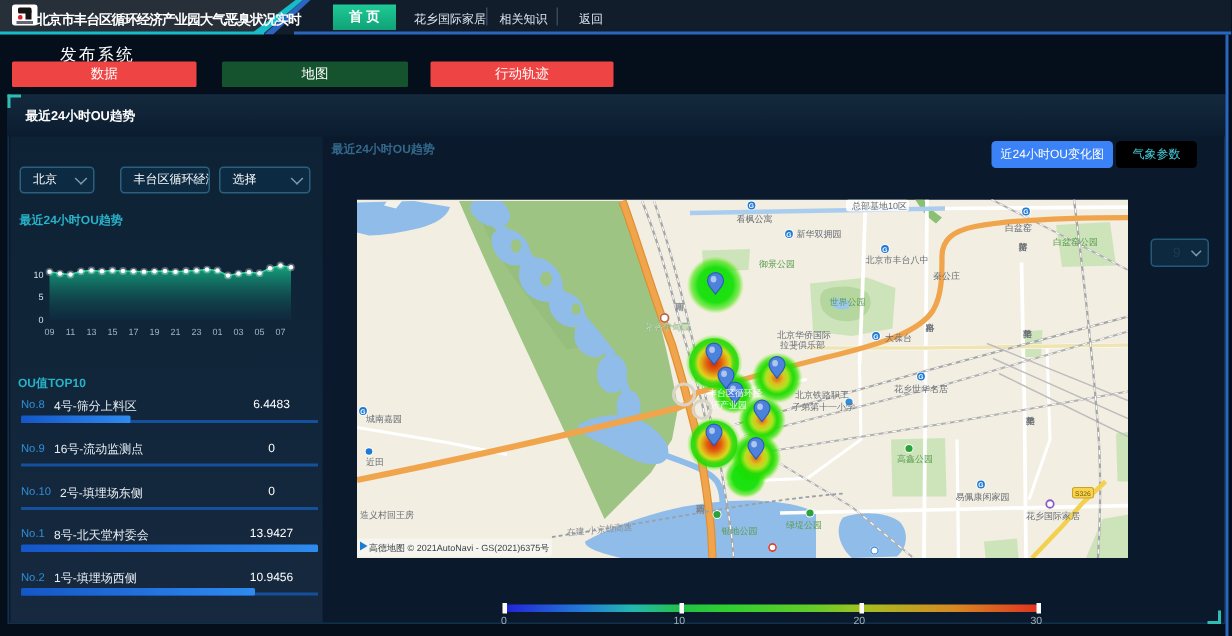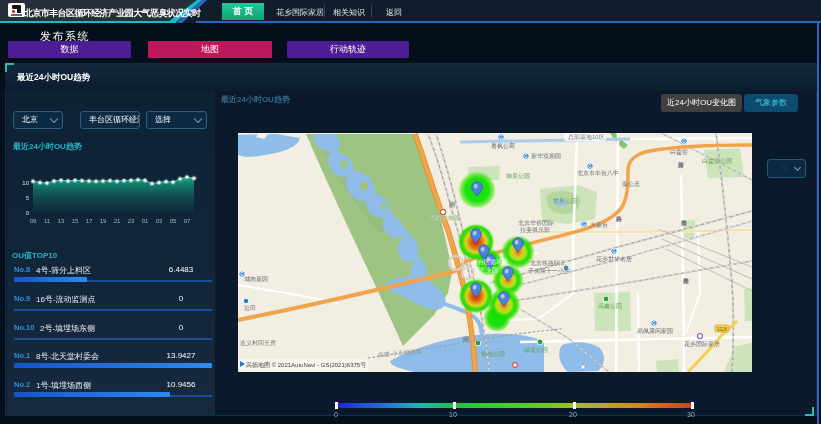--- a/index.html
+++ b/index.html
@@ -16,44 +16,44 @@
 #logo .l1{position:absolute;left:4px;top:2px;width:9px;height:4px;background:#151515;border-radius:1px}
 #logo .l2{position:absolute;left:9px;top:4px;width:4px;height:6px;background:#151515}
 #logo .ld{position:absolute;left:4px;top:7px;width:2.5px;height:2.5px;background:#d22;border-radius:50%}
 #logo .lt{position:absolute;left:3px;top:11px;width:11px;height:1.5px;background:#667}
 #title{left:24px;top:7px;font-size:9px;font-weight:bold;color:#fff;letter-spacing:-0.6px;white-space:nowrap}
 #homebtn{left:222px;top:3px;width:42px;height:17px;background:linear-gradient(#1fca97,#10a276);color:#fff;font-size:9px;font-weight:bold;text-align:center;line-height:17px}
 .navitem{top:7px;font-size:8px;color:#dde6ee;white-space:nowrap}
 .navsep{top:5px;width:1px;height:12px;background:#33475e}
 
 #pubsys{left:40px;top:29px;font-size:11px;font-weight:normal;color:#fff;letter-spacing:1.5px}
-.tab{top:41px;height:17px;font-size:9px;color:#fff;text-align:center;line-height:17px;background:#4c1d95;border-radius:1px}
-.tab.on{background:#be185d}
+.tab{top:41px;height:17px;font-size:9px;color:#fff;text-align:center;line-height:17px;background:#ef4444;border-radius:1px}
+.tab.on{background:#14532d}
 
 #panel{left:5px;top:63px;width:812px;height:353px;background:#0a1a2c;border:1px solid #11304b}
 #phead{left:5px;top:63px;width:812px;height:28px;background:linear-gradient(#14293d,#0b1c2f);color:#fff;font-size:8.5px;font-weight:bold;line-height:28px;padding-left:12px}
 .corner{width:9px;height:9px}
 #c1{left:5px;top:63px;border-left:2px solid #2fbdb3;border-top:2px solid #2fbdb3}
 #c2{left:805px;top:407px;border-right:2px solid #2fbdb3;border-bottom:2px solid #2fbdb3}
 #rightedge{left:817px;top:23px;width:2px;height:401px;background:#2a66c0}
 
 #sidebar{left:7px;top:91px;width:208px;height:324px;background:linear-gradient(#0d2235,#16293f)}
 .sel{top:111px;height:18px;background:#0c2a41;border:1px solid #2a607e;border-radius:3px;color:#fff;font-size:8px;line-height:16px;padding-left:8px;white-space:nowrap;overflow:hidden}
 .sel .chev{position:absolute;right:5px;top:4px;width:6px;height:6px;border-right:1px solid #7e99ab;border-bottom:1px solid #7e99ab;transform:rotate(45deg)}
 .teallab{color:#27b2c7;font-size:8px;font-weight:bold;white-space:nowrap}
 
-.no{font-size:7.5px;color:#2f8fd6;font-weight:bold}
+.no{font-size:7.5px;color:#2f8fd6;font-weight:normal}
 .nm{font-size:8px;color:#e8eef4}
 .val{font-size:8px;color:#fff;text-align:center}
 .track{left:14px;width:198px;height:1.5px;background:#15509c}
 .bar{height:5px;background:linear-gradient(90deg,#1456c8,#2e8bf0);border-radius:1px}
 
 #rlab{left:221px;top:94px;color:#33688a;font-size:8px;font-weight:bold}
-#btn1{left:661px;top:94px;width:81px;height:18px;background:#404040;border-radius:3px;color:#fff;font-size:8px;text-align:center;line-height:18px}
-#btn2{left:744px;top:94px;width:54px;height:18px;background:#0c4a6e;border-radius:3px;color:#43c8d8;font-size:8px;text-align:center;line-height:18px}
+#btn1{left:661px;top:94px;width:81px;height:18px;background:#3b82f6;border-radius:3px;color:#fff;font-size:8px;text-align:center;line-height:18px}
+#btn2{left:744px;top:94px;width:54px;height:18px;background:#000000;border-radius:3px;color:#43c8d8;font-size:8px;text-align:center;line-height:18px}
 #map{left:238px;top:133px;width:514px;height:239px}
 #rsel{left:767px;top:159px;width:39px;height:19px;background:#0d2940;border:1px solid #235a78;border-radius:3px}
 #rsel .chev{position:absolute;right:5px;top:5px;width:5px;height:5px;border-right:1px solid #7e99ab;border-bottom:1px solid #7e99ab;transform:rotate(45deg)}
 #rsel .g{position:absolute;left:14px;top:3px;font-size:9px;color:#1c3a50}
 
 #legend{left:336px;top:403px;width:358px;height:5px;background:linear-gradient(90deg,#2222d8 0%,#2277d8 14%,#22b8b0 24%,#22c045 33%,#30d030 42%,#66cc28 58%,#a4c020 67%,#d88822 84%,#e03020 100%)}
 .tick{top:402px;width:3px;height:7px;background:#fff}
 .tlab{top:411px;font-size:7px;color:#9fb0bd}
 </style>
 </head>

